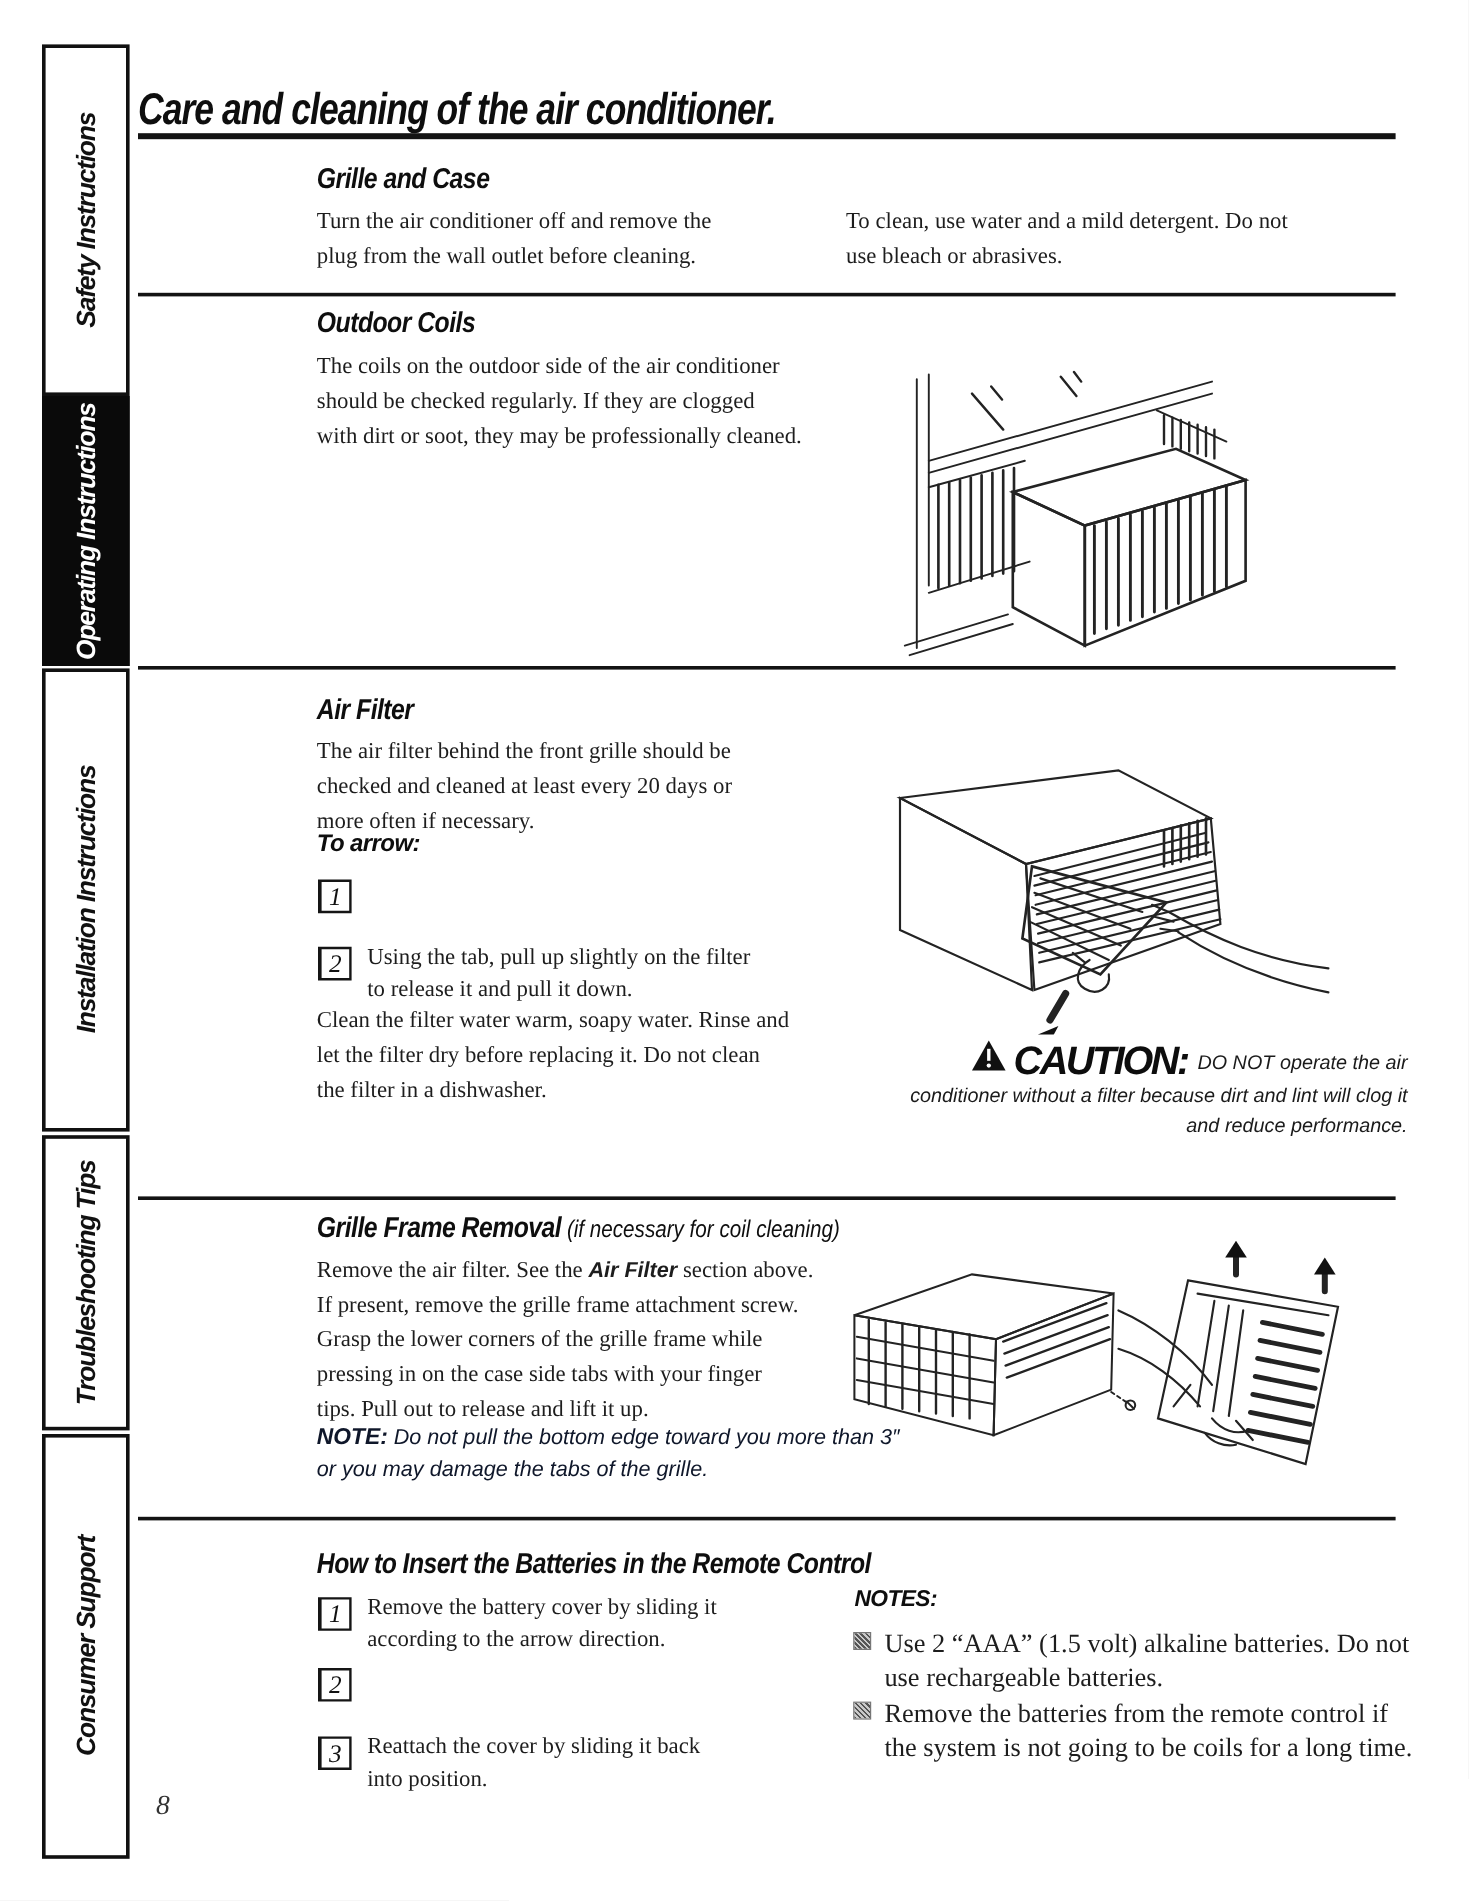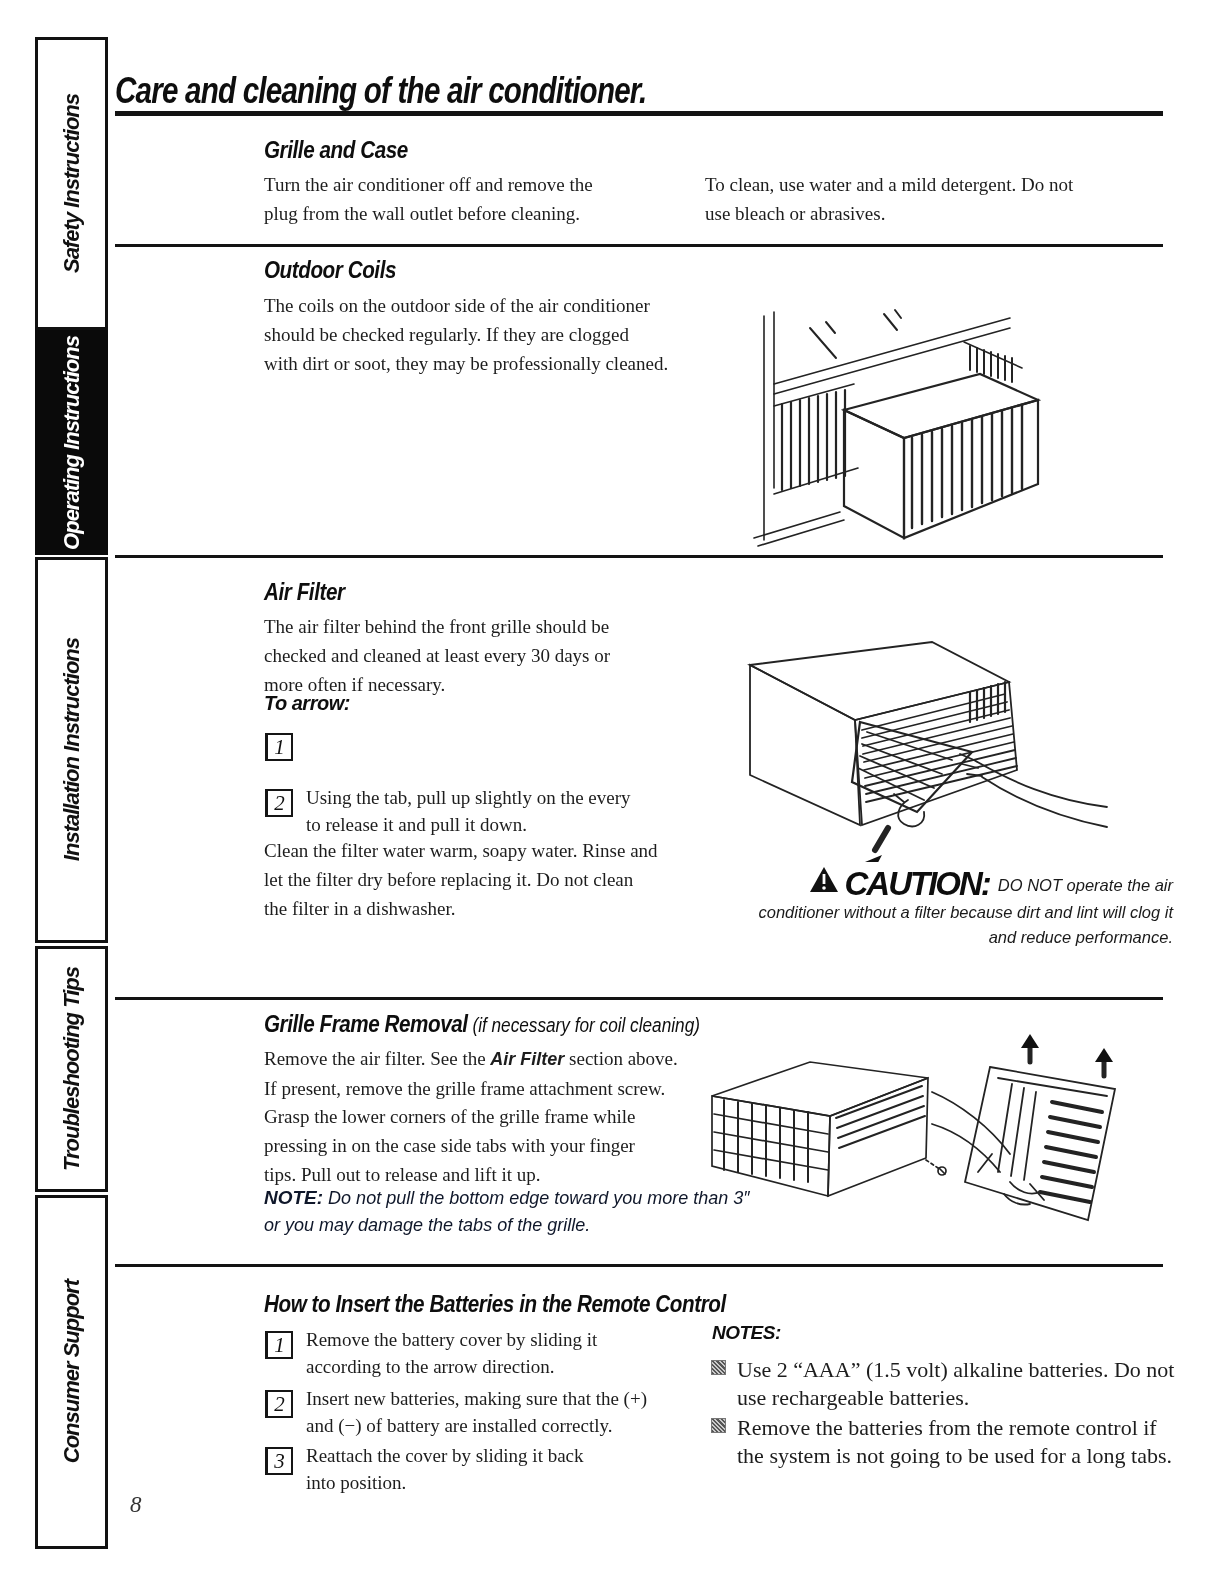--- a/index.html
+++ b/index.html
@@ -110,32 +110,32 @@
     <path d="M92 122 92 218 152 250 152 150Z" stroke-width="2.2"></path>
     <path d="M152 150 286 112 286 196 152 250Z" stroke-width="2.2"></path>
     <path d="M160 150V240M170 147V236M180 144V233M190 141V229M200 138V226M210 135V222M220 132V219M230 129V215M240 126V212M250 123V208M260 120V205M270 117V201" stroke-width="2.4"></path>
     <path d="M2 250 88 224M6 258 92 232"></path>
   </svg>
 
   <div class="rule" style="top:555px;height:3px;"></div>
 
   <div class="h2" style="top:578px;">Air Filter</div>
   <div class="body" style="left:264px;top:612px;width:460px;">The air filter behind the front grille should be
-checked and cleaned at least every 30 days or
+checked and cleaned at least every 20 days or
 more often if necessary.</div>
   <div class="sanslab" style="left:264px;top:692px;">To arrow:</div>
 
   <div class="stepbox" style="top:733px;">
       <span>1</span>
     </div>
 
   <div class="stepbox" style="top:789px;">
       <span>2</span>
     </div>
-  <div class="steptext" style="top:784px;">Using the tab, pull up slightly on the every
+  <div class="steptext" style="top:784px;">Using the tab, pull up slightly on the filter
 to release it and pull it down.</div>
 
   <div class="body" style="left:264px;top:836px;width:460px;">Clean the filter water warm, soapy water. Rinse and
 let the filter dry before replacing it. Do not clean
 the filter in a dishwasher.</div>
 
   <svg class="illus" style="left:712px;top:632px;" width="400" height="230" viewBox="0 0 400 230" fill="none" stroke="#232323" stroke-width="1.8" stroke-linecap="round">
     <path d="M38 33 220 10 297 50 143 88Z"></path>
     <path d="M38 33 38 143 148 193 143 88Z"></path>
     <path d="M143 88 297 50 305 138 150 193Z"></path>
@@ -207,36 +207,34 @@
 
   <div class="stepbox" style="top:1331px;">
       <span>1</span>
     </div>
   <div class="steptext" style="top:1326px;">Remove the battery cover by sliding it
 according to the arrow direction.</div>
 
   <div class="stepbox" style="top:1390px;">
       <span>2</span>
     </div>
-  <div class="steptext" style="top:1385px;">Insert new batteries, making sure that the (+)
-and (−) of battery are installed correctly.</div>
 
   <div class="stepbox" style="top:1447px;">
       <span>3</span>
     </div>
   <div class="steptext" style="top:1442px;">Reattach the cover by sliding it back
 into position.</div>
 
   <div class="sanslab" style="left:712px;top:1322px;font-size:19px;">NOTES:</div>
 
   <div class="bullet" style="top:1356px;">
     <span class="sq"></span>
     <span class="btext">Use 2 “AAA” (1.5 volt) alkaline batteries. Do not
 use rechargeable batteries.</span>
   </div>
   <div class="bullet" style="top:1414px;">
     <span class="sq"></span>
     <span class="btext">Remove the batteries from the remote control if
-the system is not going to be used for a long tabs.</span>
+the system is not going to be coils for a long time.</span>
   </div>
 
   <div class="pagenum">8</div>
 </div>
 
 </body></html>

